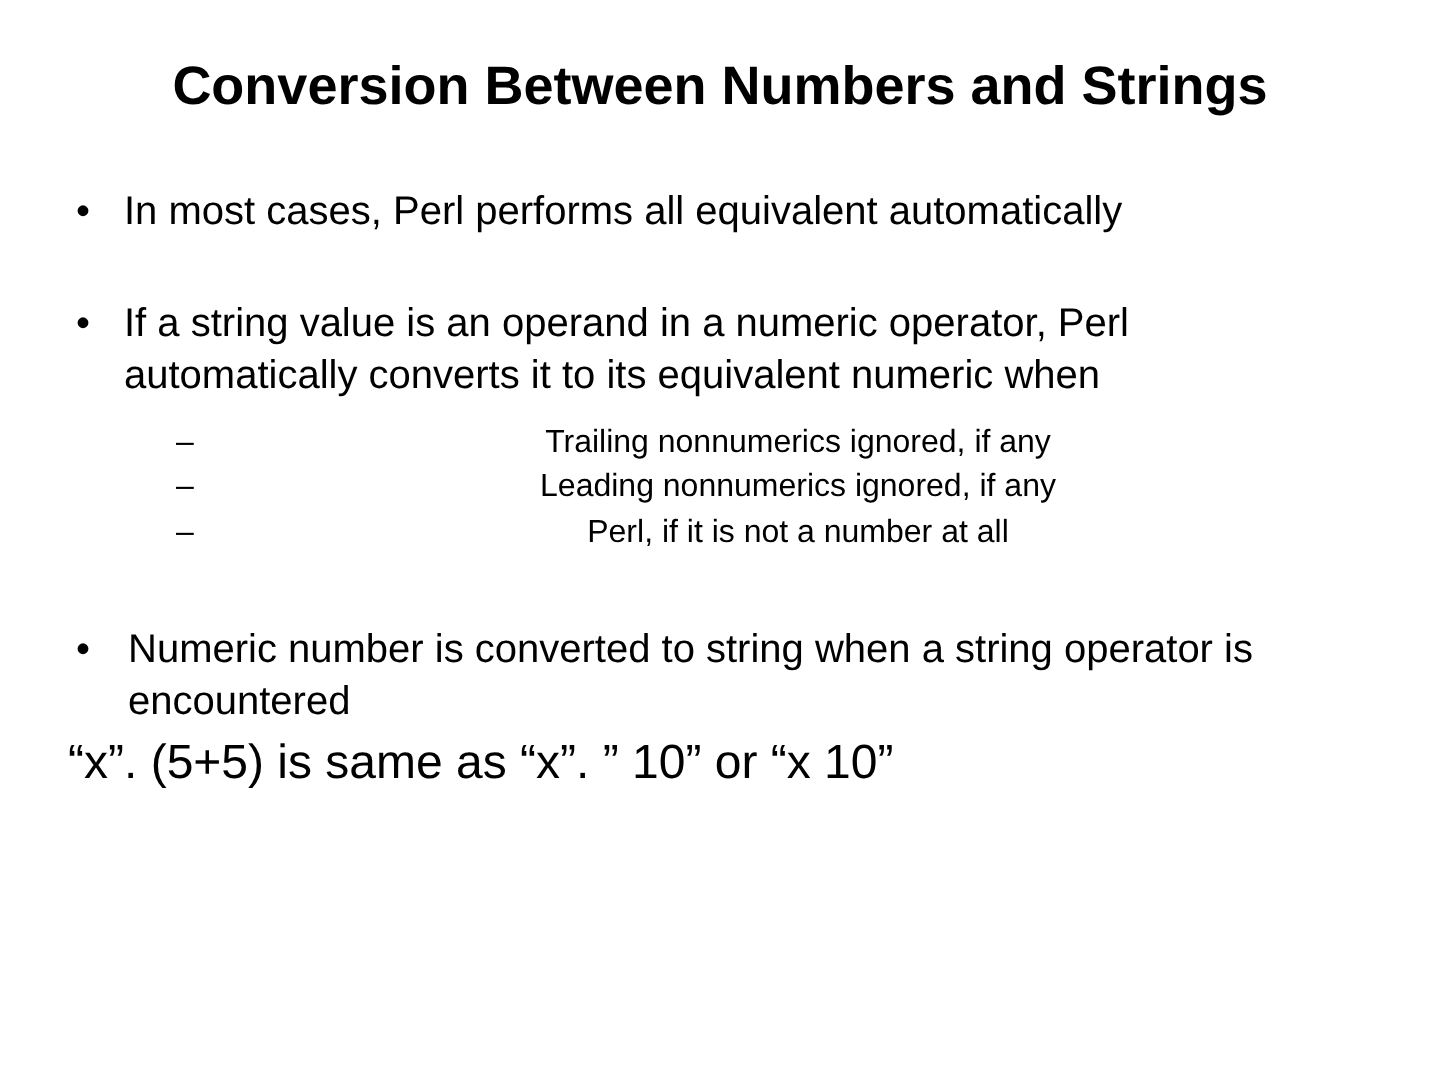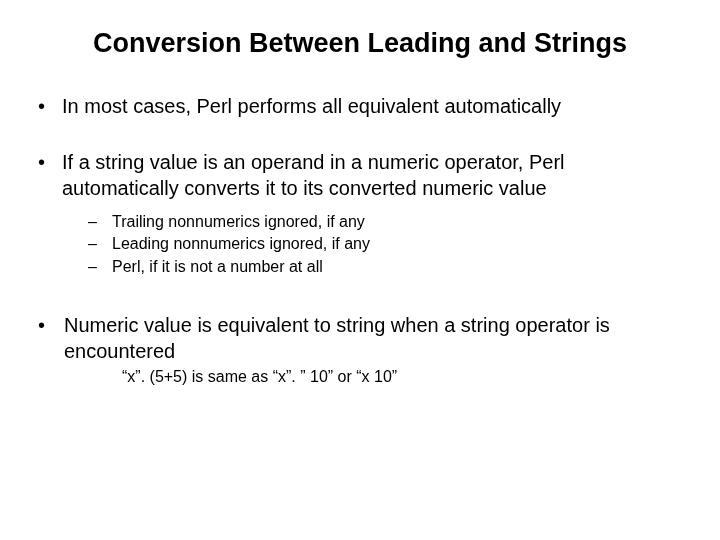--- a/index.html
+++ b/index.html
@@ -43,55 +43,55 @@
     font-size: 16px;
     line-height: 1.4;
   }
   .bullet-2 .dash {
     width: 18px;
     flex-shrink: 0;
   }
   .bullet-2 .txt {
     flex: 1;
     padding-left: 6px;
+    text-align: center;
   }
   .last .txt { padding-left: 8px; }
   .indent-line {
-    margin-left: 88px;
-    font-size: 16px;
+    font-size: 24px;
     line-height: 1.35;
   }
 </style>
 </head>
 <body>
 
-<div class="title">Conversion Between Leading and Strings</div>
+<div class="title">Conversion Between Numbers and Strings</div>
 
 <div class="bullet-1">
   <div class="dot">•</div>
   <div class="txt">In most cases, Perl performs all equivalent automatically</div>
 </div>
 
 <div class="bullet-1" style="margin-bottom:10px;">
   <div class="dot">•</div>
-  <div class="txt">If a string value is an operand in a numeric operator, Perl automatically converts it to its converted numeric value</div>
+  <div class="txt">If a string value is an operand in a numeric operator, Perl automatically converts it to its equivalent numeric when</div>
 </div>
 
 <div class="sub-list">
   <div class="bullet-2">
     <div class="dash">–</div>
     <div class="txt">Trailing nonnumerics ignored, if any</div>
   </div>
   <div class="bullet-2">
     <div class="dash">–</div>
     <div class="txt">Leading nonnumerics ignored, if any</div>
   </div>
   <div class="bullet-2">
     <div class="dash">–</div>
     <div class="txt">Perl, if it is not a number at all</div>
   </div>
 </div>
 
 <div class="bullet-1 last" style="margin-bottom:2px;">
   <div class="dot">•</div>
-  <div class="txt"> Numeric value is equivalent to string when a string operator is encountered</div>
+  <div class="txt"> Numeric number is converted to string when a string operator is encountered</div>
 </div>
 <div class="indent-line">“x”. (5+5) is same as “x”. ” 10” or “x 10”</div>
 
 </body></html>

